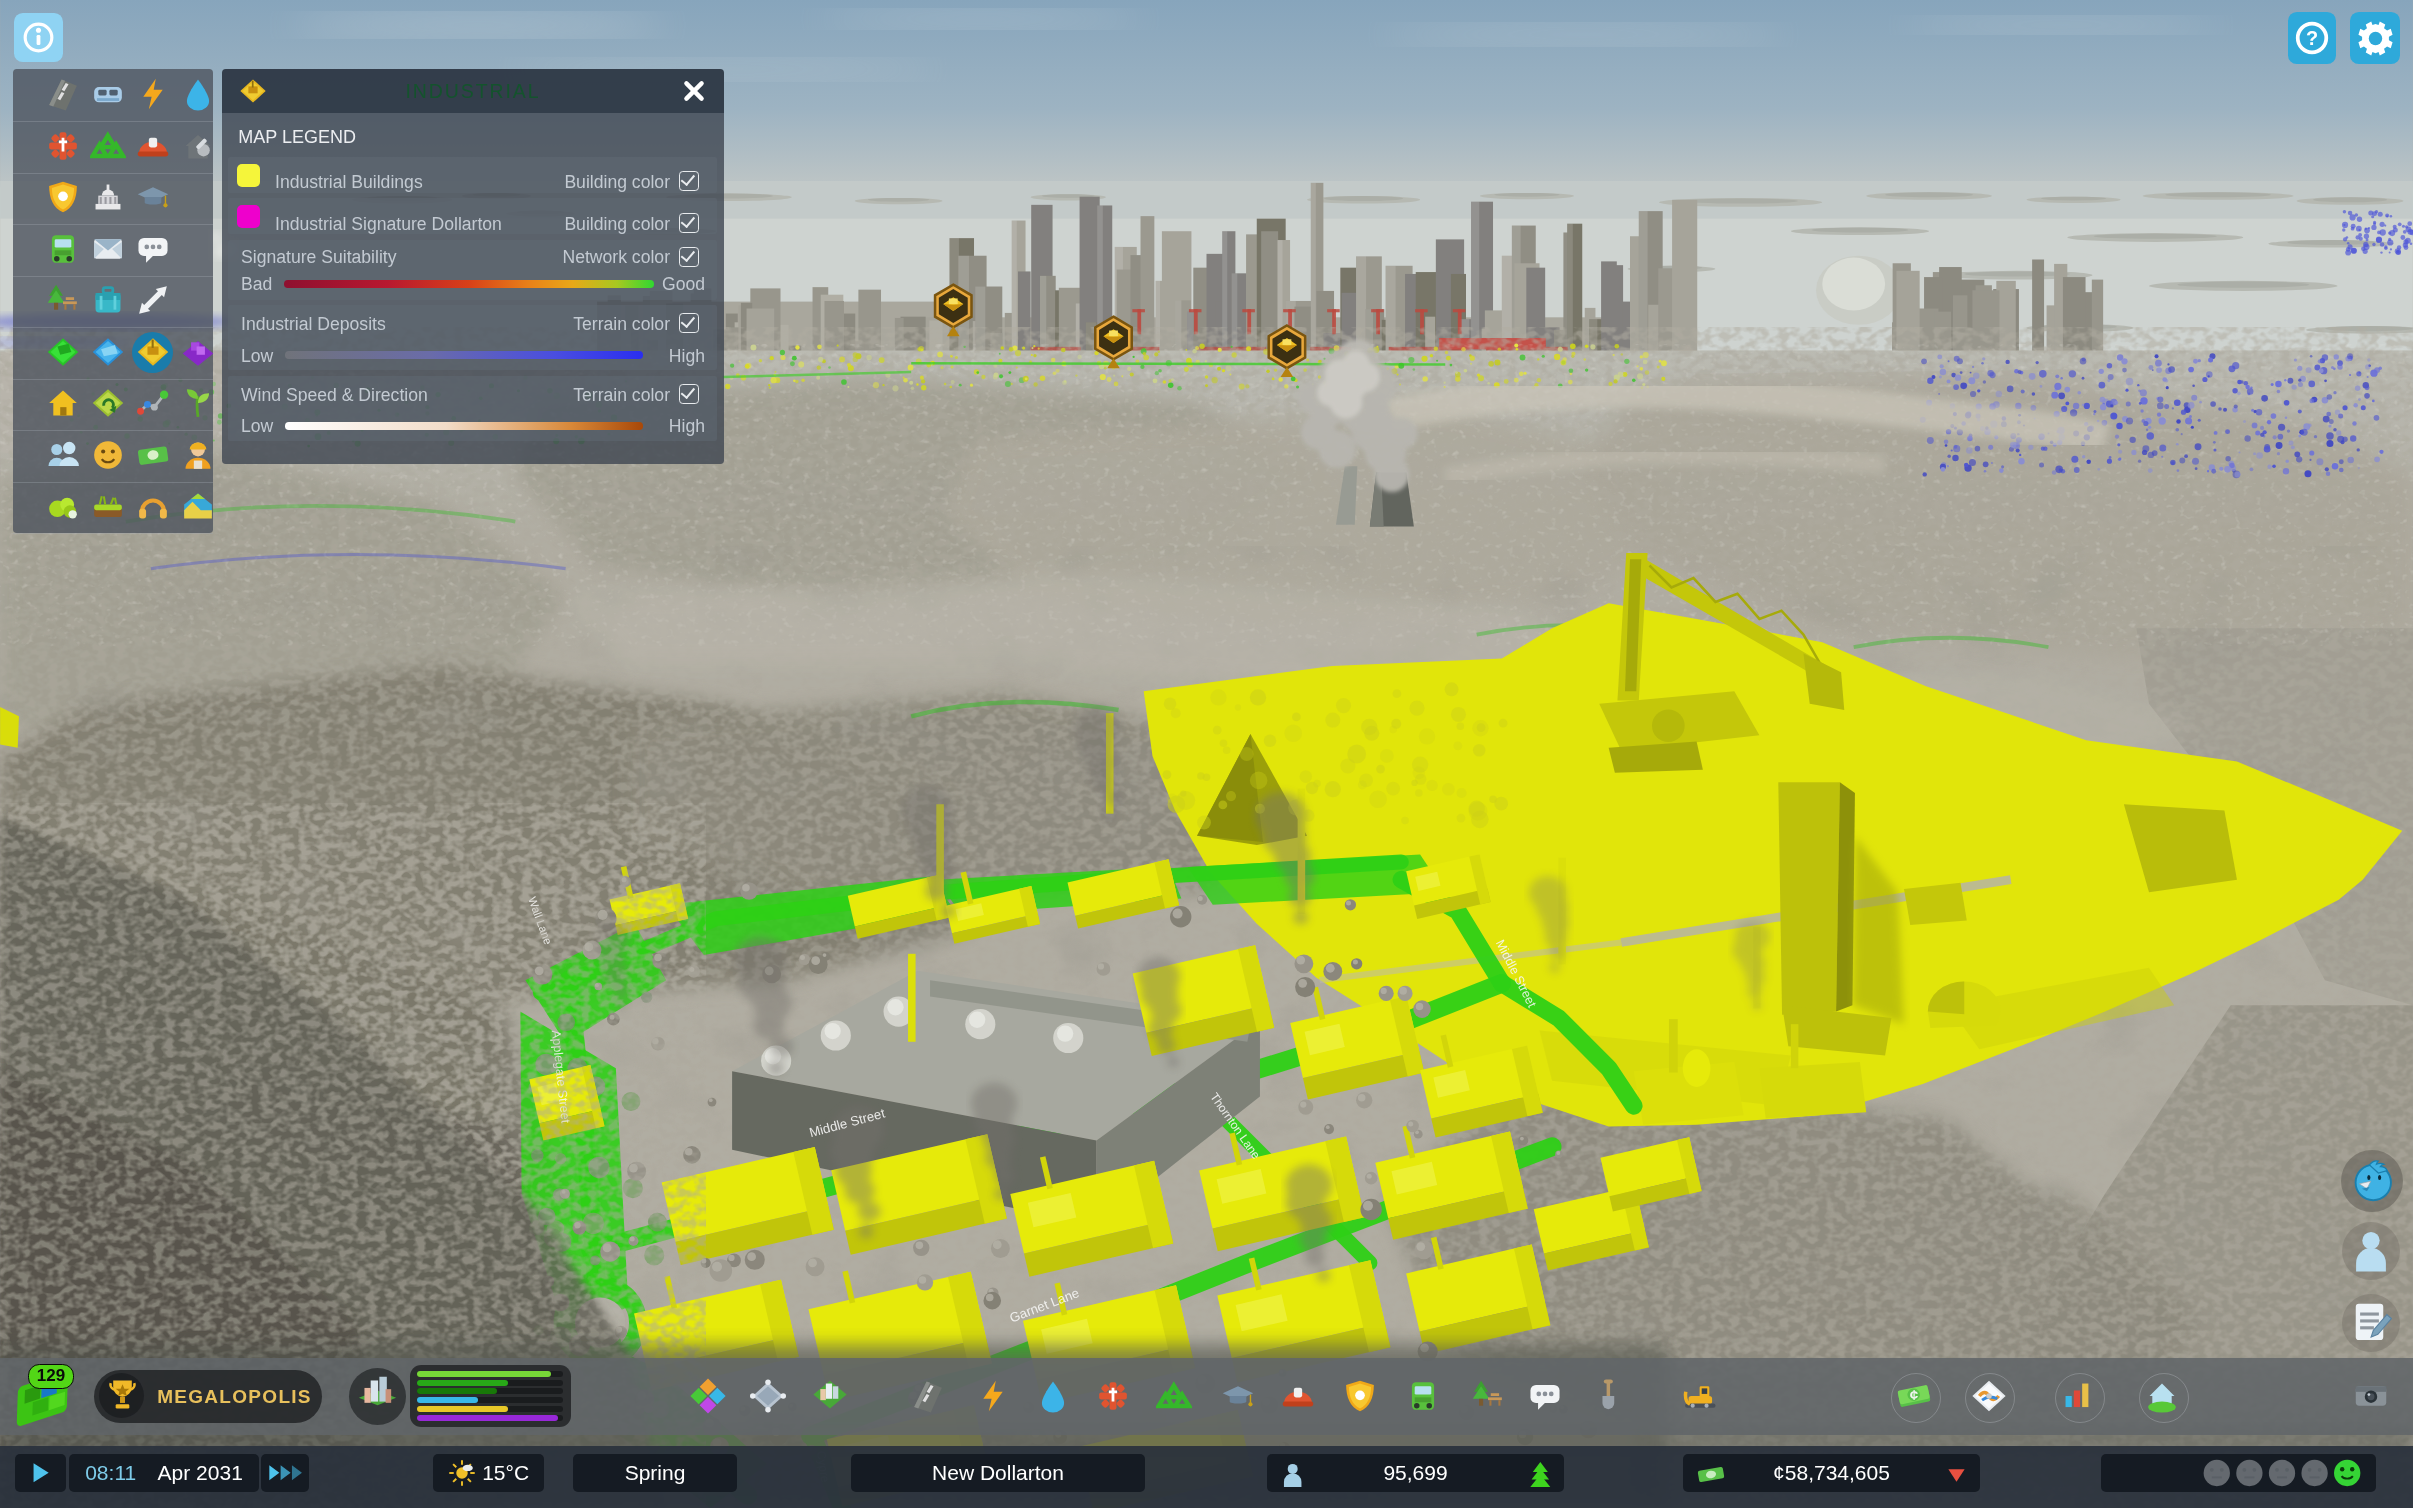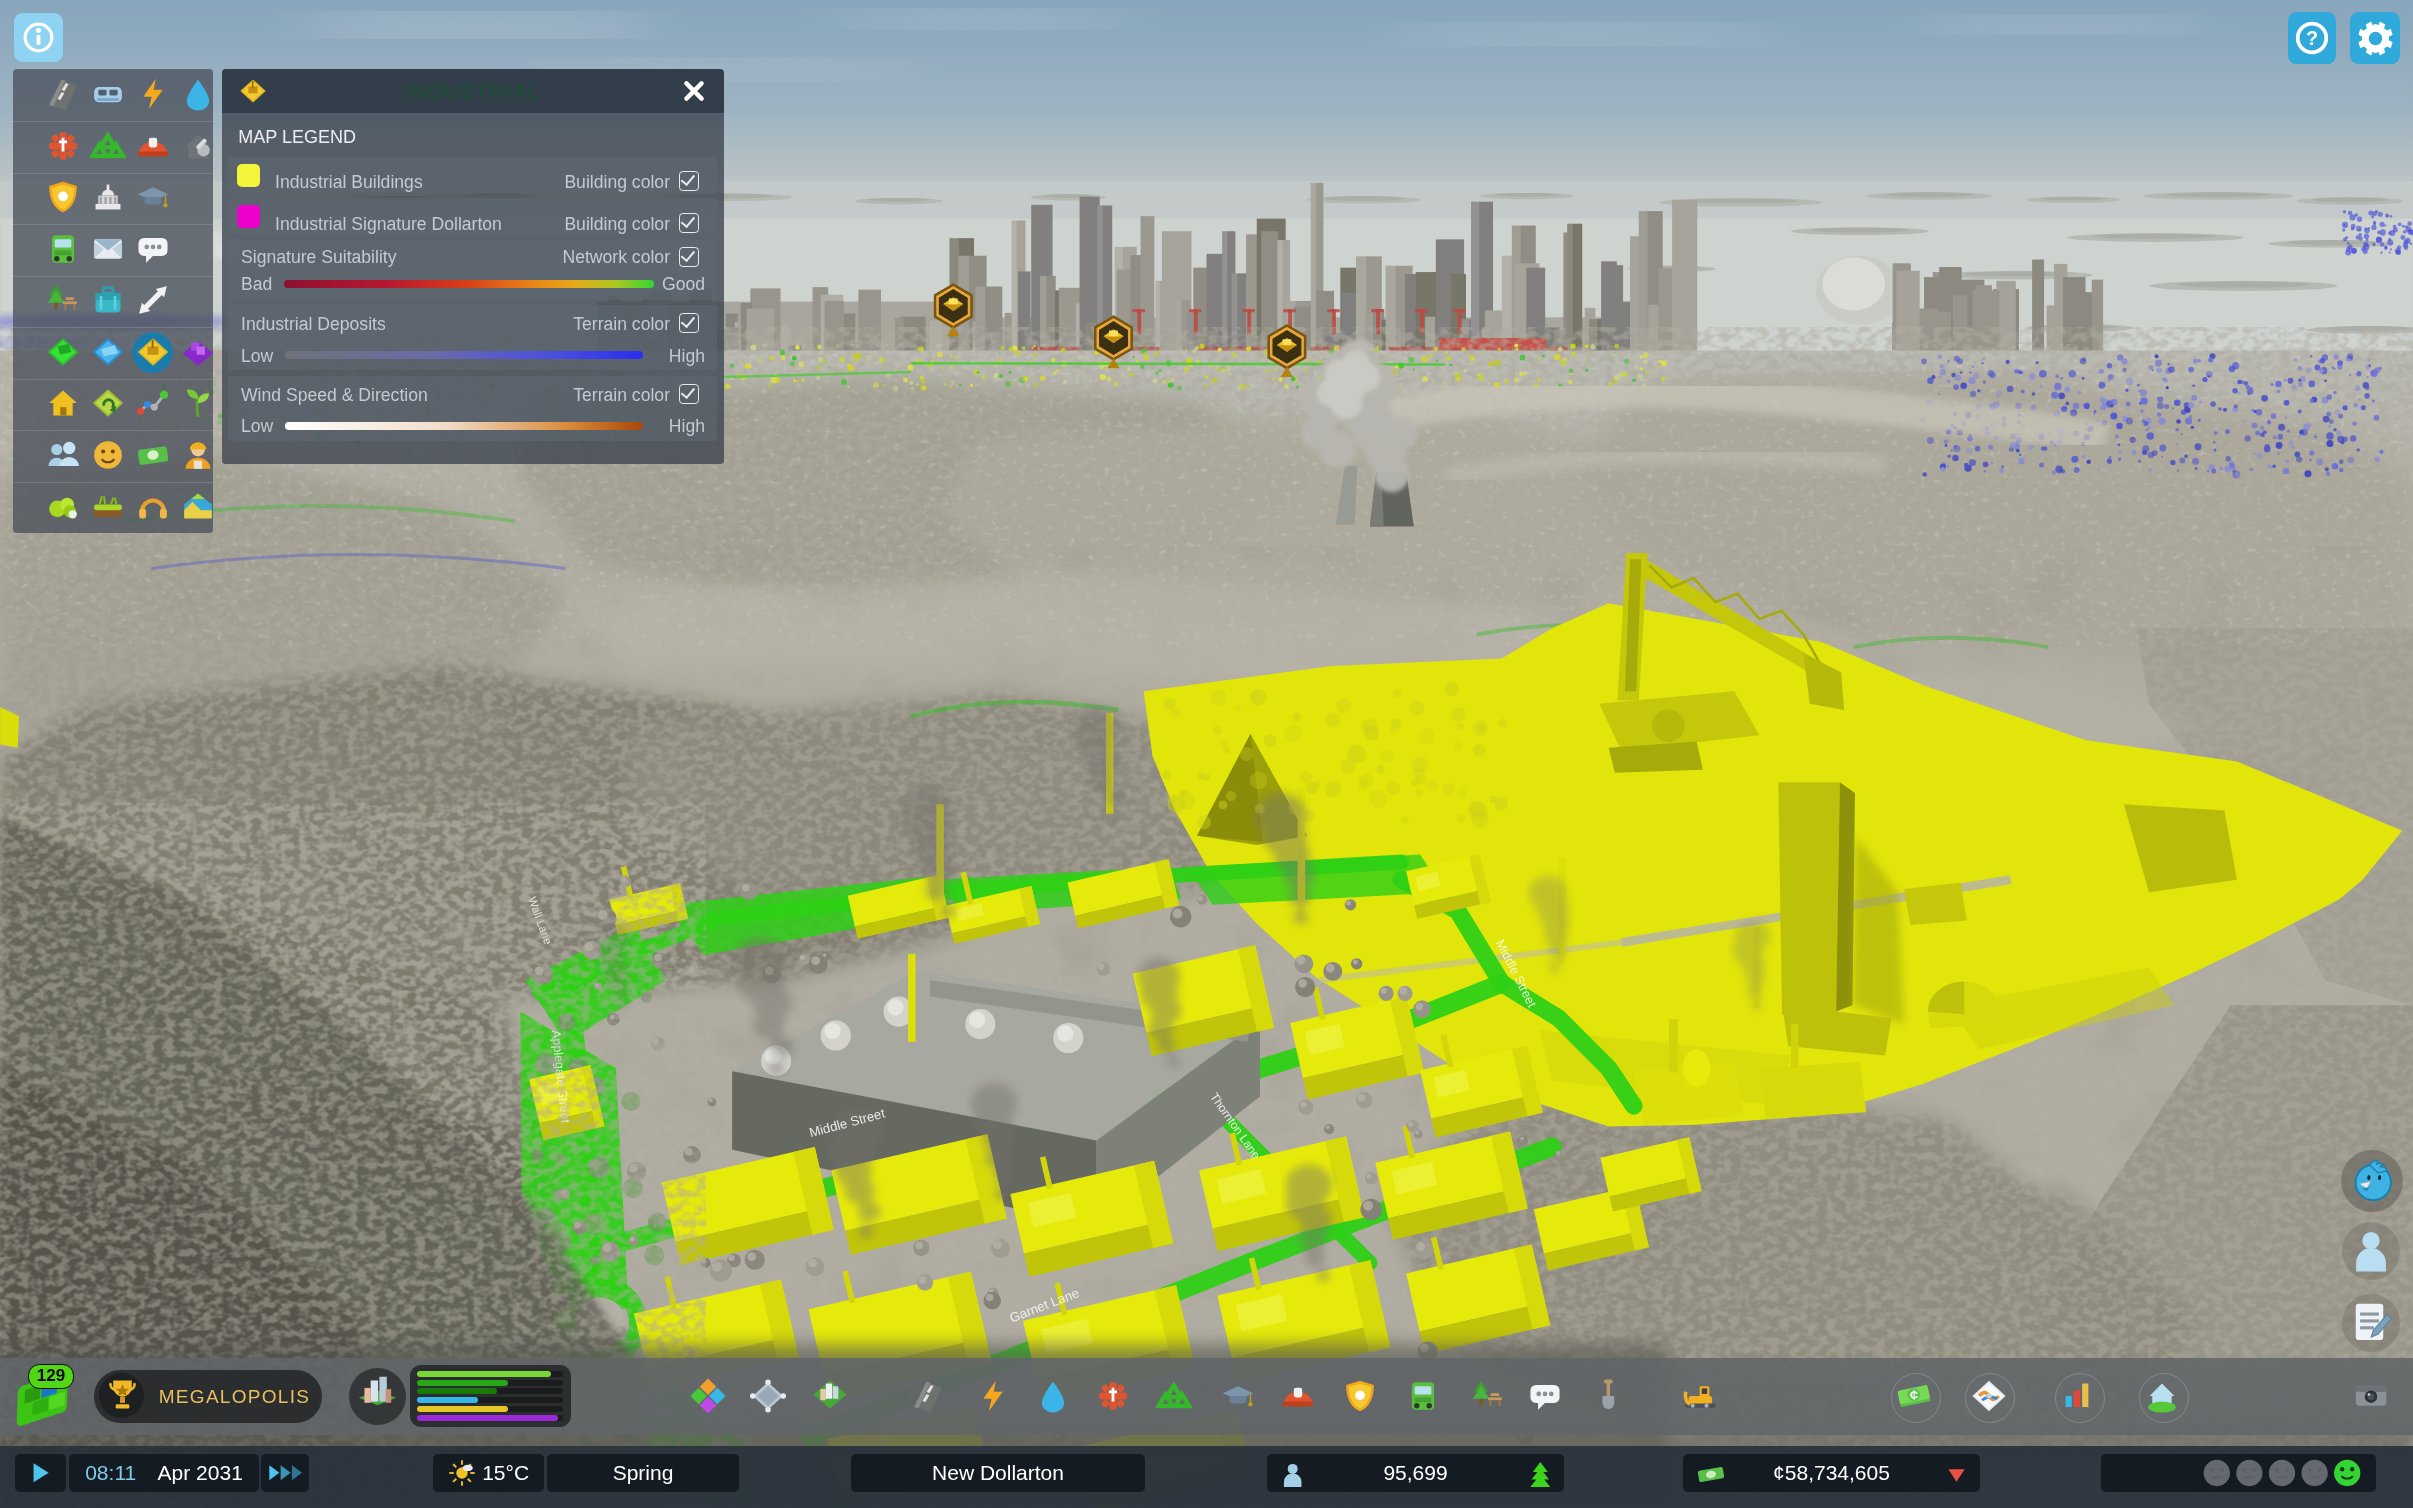--- a/index.html
+++ b/index.html
@@ -2189,21 +2189,21 @@
 
 <div class="pill" style="left:94px;top:1370px;width:228px;height:53px;"></div>
 <div style="position:absolute;left:99px;top:1373px;width:45px;height:45px;border-radius:50%;background:rgba(22,24,26,0.6);"></div>
 <svg style="position:absolute;left:107px;top:1378px;" width="31" height="35" viewBox="0 0 50 56">
  <path d="M10,4 h30 v10 a15,16 0 0 1 -30,0 Z" fill="#f0b828"></path>
  <path d="M6,8 a8,8 0 0 0 10,10 M44,8 a8,8 0 0 1 -10,10" stroke="#f0b828" stroke-width="4" fill="none"></path>
  <polygon points="25,10 28,17 36,17 30,22 32,29 25,25 18,29 20,22 14,17 22,17" fill="#a87808"></polygon>
  <rect x="21" y="30" width="8" height="10" fill="#d09818"></rect>
  <rect x="14" y="42" width="22" height="7" rx="2" fill="#f0b828"></rect>
 </svg>
-<div style="position:absolute;left:151px;top:1386px;width:167px;text-align:center;color:#e8c05c;font-size:19px;letter-spacing:1.3px;">MEGALOPOLIS</div>
+<div style="position:absolute;left:151px;top:1386px;width:167px;text-align:center;color:#e8c05c;font-size:19px;letter-spacing:1.3px;font-weight:bold;">MEGALOPOLIS</div>
 
 <div style="position:absolute;left:349px;top:1368px;width:57px;height:57px;border-radius:50%;background:rgba(28,30,32,0.65);"></div>
 <svg style="position:absolute;left:357px;top:1374px;" width="41" height="44" viewBox="0 0 66 70">
  <polygon points="33,50 63,38 33,26 3,38" fill="#48a838"></polygon>
  <rect x="22" y="10" width="12" height="34" fill="#d8e4ec"></rect>
  <rect x="36" y="4" width="12" height="40" fill="#b8ccd8"></rect>
  <rect x="12" y="22" width="10" height="24" fill="#e8b8a0"></rect>
  <rect x="46" y="24" width="9" height="22" fill="#c89078"></rect>
 </svg>
 <div class="pill" style="left:410px;top:1365px;width:161px;height:62px;border-radius:11.3px;"></div>
@@ -2379,21 +2379,21 @@
           <line x1="2" y1="22" x2="9" y2="22"></line>
           <line x1="35" y1="22" x2="42" y2="22"></line>
           <line x1="8" y1="8" x2="13" y2="13"></line>
           <line x1="31" y1="31" x2="36" y2="36"></line>
           <line x1="8" y1="36" x2="13" y2="31"></line>
           <line x1="31" y1="13" x2="36" y2="8"></line>
         </g>
         <circle cx="22" cy="22" r="9" fill="#f0c028"></circle>
         <ellipse cx="31" cy="14" rx="8" ry="5" fill="#e8ecf0"></ellipse>
       </svg>15°C</div>
-<div class="sbox" style="left:547px;width:192px;">Spring</div>
+<div class="sbox" style="left:573px;width:164px;">Spring</div>
 <div class="sbox" style="left:851px;width:294px;">New Dollarton</div>
 <div class="sbox" style="left:1267px;width:297px;">
       <svg width="21.4" height="25" viewBox="0 0 34 40" style="position:absolute;left:15px;top:7.5px;">
         <circle cx="17" cy="11" r="8" fill="#a5cfe6"></circle>
         <path d="M3,40 v-8 a12,12 0 0 1 28,0 v8 z" fill="#a5cfe6"></path>
       </svg>
       <span>95,699</span>
       <svg width="22.6" height="25" viewBox="0 0 36 40" style="position:absolute;right:12.6px;top:7.5px;">
         <g fill="#3ed41e">
           <polygon points="18,0 30,16 6,16"></polygon>

